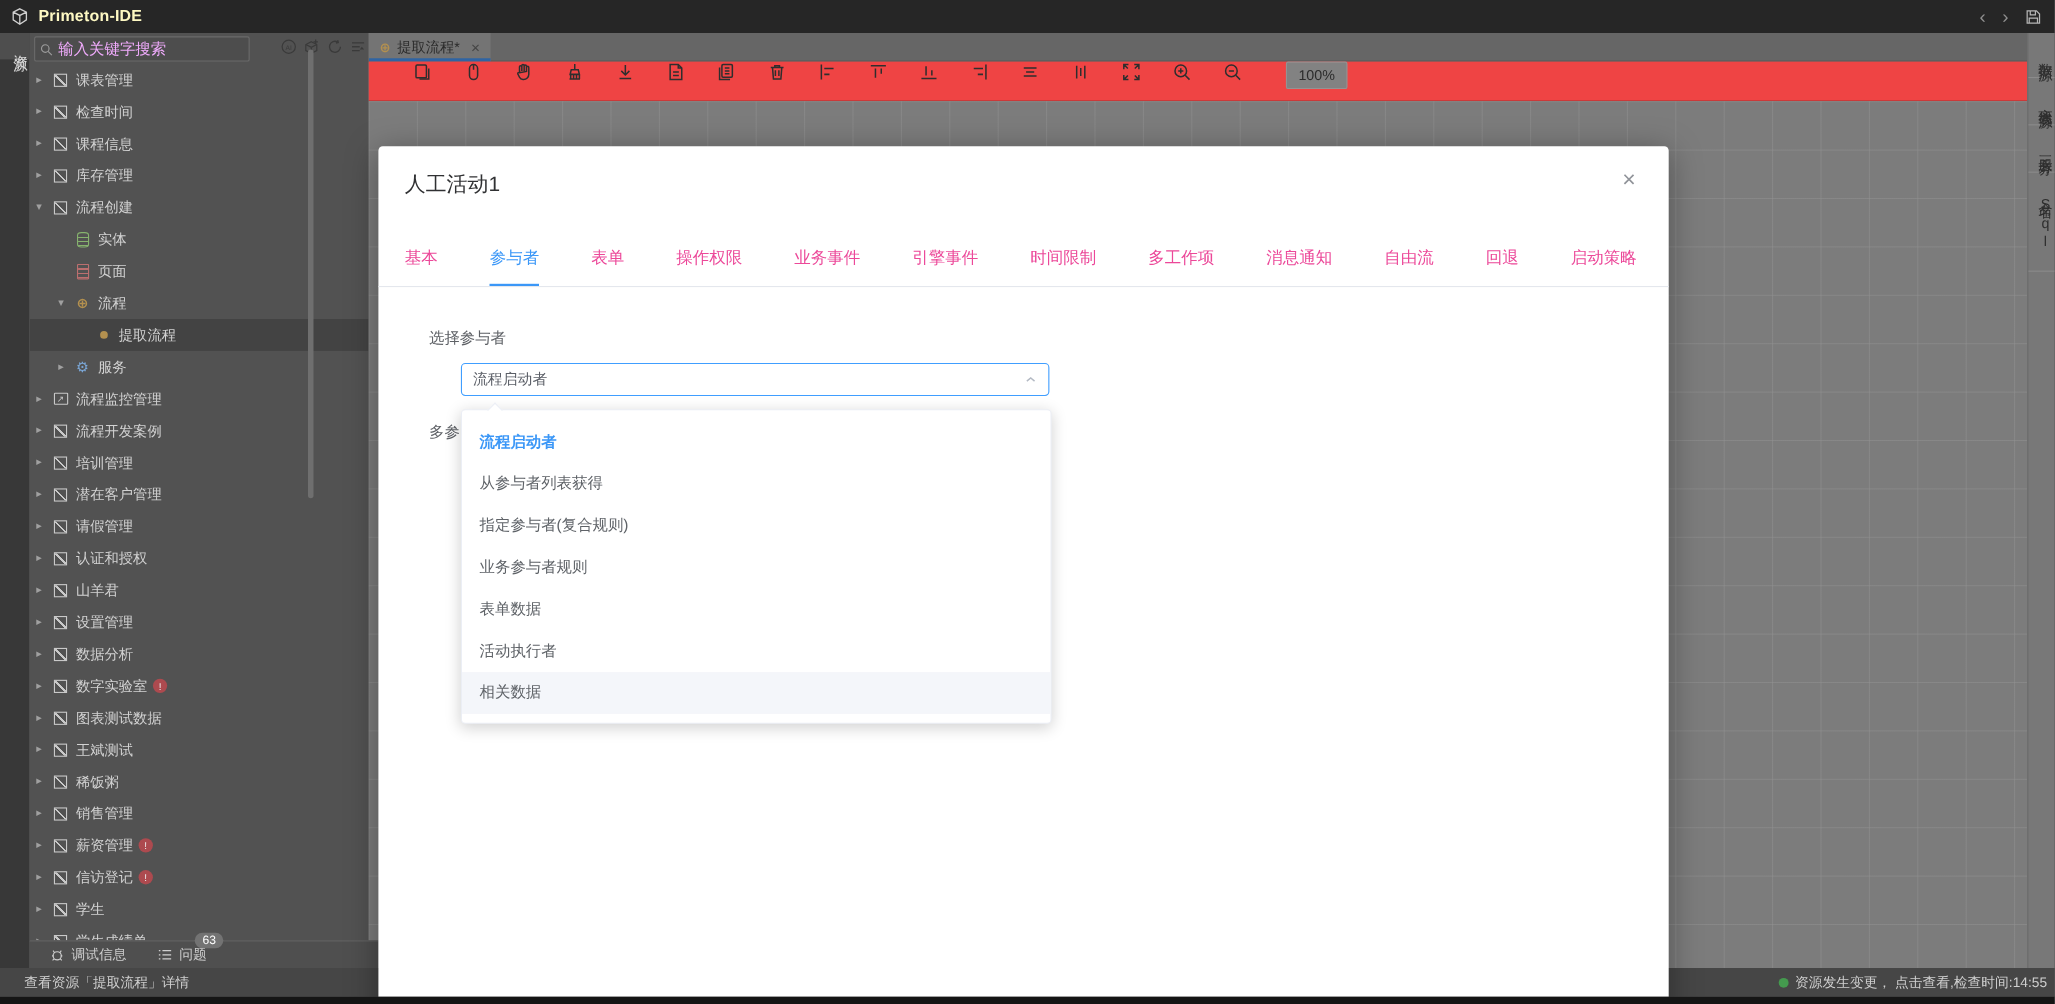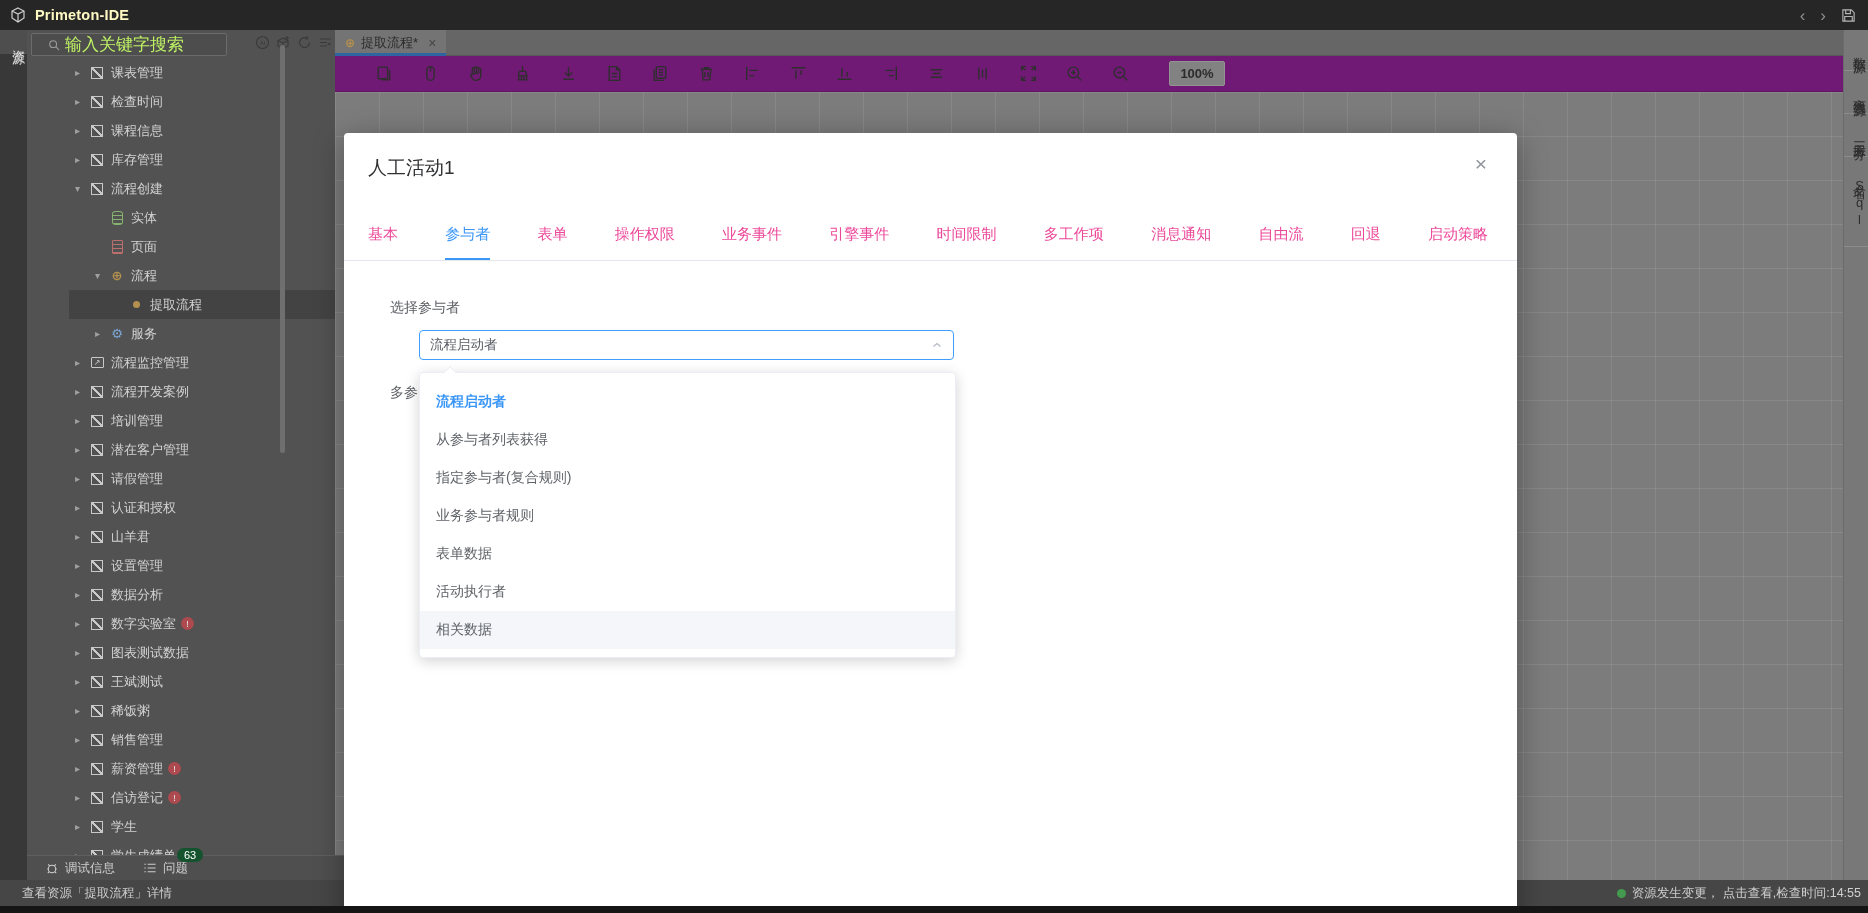--- a/index.html
+++ b/index.html
@@ -13,25 +13,25 @@
   .tb-right{position:absolute;right:12px;top:0;height:30px;display:flex;align-items:center;gap:15px;}
   .navchev{color:#8f8f8f;font-size:17px;line-height:1;cursor:default;}
 
   
   .leftrail{position:absolute;left:0;top:30px;width:27px;height:850px;background:#383838;z-index:4;}
   .rail-tab{width:27px;padding:9px 0;background:#4e4e4e;color:#dcdcdc;font-size:13px;writing-mode:vertical-rl;text-orientation:upright;display:flex;justify-content:center;letter-spacing:3px;}
 
   
   .sidebar{position:absolute;left:27px;top:30px;width:308px;height:825px;background:#525252;z-index:4;overflow:hidden;}
   .searchrow{position:absolute;left:0;top:0;width:308px;height:28px;display:flex;align-items:center;}
-  .searchbox{position:absolute;left:4px;top:3px;width:196px;height:23px;border:1px solid #6b6b6b;border-radius:2px;display:flex;align-items:center;padding:0 16px;color:#bef264;font-size:17px;gap:5px;background:#4d4d4d;}
+  .searchbox{position:absolute;left:4px;top:3px;width:196px;height:23px;border:1px solid #6b6b6b;border-radius:2px;display:flex;align-items:center;padding:0 4px;color:#f0abfc;font-size:14px;gap:5px;background:#4d4d4d;}
   .s-icons{position:absolute;left:228px;top:5px;display:flex;gap:6px;align-items:center;}
   .s-icons .sic{width:15px;height:15px;display:inline-flex;}
   .tree{position:absolute;left:0;top:28px;width:308px;height:797px;overflow:hidden;}
-  .trow{height:29px;display:flex;align-items:center;font-size:13px;color:#d2d2d2;cursor:pointer;margin-left:42px;}
+  .trow{height:29px;display:flex;align-items:center;font-size:13px;color:#d2d2d2;cursor:pointer;}
   .trow.selected{background:#434343;}
   .trow[data-level="1"]{padding-left:6px;}
   .trow[data-level="2"]{padding-left:26px;}
   .trow[data-level="3"]{padding-left:45px;}
   .arrow{width:14px;flex:none;color:#a0a0a0;font-size:10px;}
   .arrow[data-arrow="c"]::before{content:'\25B8';}
   .arrow[data-arrow="e"]::before{content:'\25BE';}
   .ti{width:16px;height:15px;flex:none;margin-right:6px;display:inline-flex;align-items:center;justify-content:center;font-size:12px;}
   .trow[data-icon="box"] .ti::before{content:'';width:10px;height:10px;border:1px solid #c9c9c9;background:linear-gradient(45deg,transparent 44%,#c9c9c9 44%,#c9c9c9 56%,transparent 56%);}
   .trow[data-icon="db"] .ti::before{content:'';width:9px;height:12px;border:1px solid #86b26e;border-radius:4px/3px;background:repeating-linear-gradient(180deg,transparent 0 3px,#86b26e 3px 4px);}
@@ -43,31 +43,31 @@
   .trow[data-icon="gear"] .ti::before{content:'\2699';}
   .trow[data-icon="chart"] .ti{color:#c9c9c9;font-size:8px;}
   .trow[data-icon="chart"] .ti::before{content:'\2197';width:11px;height:9px;border:1px solid #c9c9c9;border-radius:1px;display:flex;align-items:center;justify-content:center;}
   .tree-badge{margin-left:5px;width:13px;height:13px;border-radius:50%;background:#ad4a4f;color:#eee;font-size:9px;display:inline-flex;align-items:center;justify-content:center;flex:none;}
   .tree-badge:empty{display:none;}
   .scrollthumb{position:absolute;left:253px;top:15px;width:5px;height:408px;background:#6f6f6f;border-radius:3px;}
 
   
   .debugbar{position:absolute;left:27px;top:855px;width:317px;height:25px;background:#4f4f4f;border-top:1px solid #5f5f5f;display:flex;align-items:center;gap:28px;padding-left:18px;z-index:4;color:#cfcfcf;font-size:12.5px;}
   .dbitem{display:inline-flex;align-items:center;gap:6px;cursor:pointer;}
-  .count-badge{position:absolute;left:150px;top:-8px;background:#14532d;color:#fff;font-size:11px;padding:1px 7px;border-radius:9px;}
+  .count-badge{position:absolute;left:150px;top:-8px;background:#737373;color:#fff;font-size:11px;padding:1px 7px;border-radius:9px;}
 
   
   .editor{position:absolute;left:335px;top:30px;width:1508px;height:850px;}
   .tabstrip{position:absolute;left:0;top:0;width:1508px;height:26px;background:#666;border-bottom:1px solid #585858;display:flex;}
   .etab{height:26px;padding:0 10px;background:#747474;color:#2b2b2b;font-size:13px;display:flex;align-items:center;gap:6px;box-shadow:inset 0 -3px 0 #2f64a3;cursor:pointer;text-align:center;}
   .ti-flow{color:#b3904f;font-size:12px;font-weight:bold;}
   .ti-flow::before{content:'\2295';}
   .tclose{color:#454545;font-size:14px;margin-left:4px;}
   .tclose::before{content:'\00D7';}
-  .toolbar{position:absolute;left:0;top:26px;width:1508px;height:36px;background:#701a75;border-bottom:1px solid rgba(0,0,0,.15);display:flex;align-items:center;gap:27px;padding-left:40px;font-weight:bold;}
+  .toolbar{position:absolute;left:0;top:26px;width:1508px;height:36px;background:#ef4444;border-bottom:1px solid rgba(0,0,0,.15);display:flex;align-items:flex-start;gap:27px;padding-left:40px;}
   .tbi{width:19px;height:19px;display:inline-flex;cursor:pointer;}
   .tbi svg{stroke:#2e2e2e;fill:none;stroke-width:1.3;}
   .zoombox{margin-left:12px;width:56px;height:25px;background:#828282;border:1px solid #939393;border-radius:2px;color:#2c2c2c;font-size:13px;display:flex;align-items:center;justify-content:center;}
   .canvas{position:absolute;left:0;top:62px;width:1508px;height:788px;background-color:#7c7c7c;background-image:linear-gradient(rgba(150,150,150,.45) 1px,transparent 1px),linear-gradient(90deg,rgba(150,150,150,.45) 1px,transparent 1px);background-size:44px 44px;}
   .startnode{position:absolute;left:27px;top:55px;width:30px;height:30px;border-radius:50%;border:2px solid #6d9b56;}
 
   
   .rightrail{position:absolute;right:0;top:30px;width:25px;height:850px;background:#787878;border-left:1px solid #6a6a6a;z-index:4;display:flex;flex-direction:column;}
   .rtab{width:100%;padding:17px 0;border-bottom:1px solid #8b8b8b;color:#2e2e2e;font-size:13px;writing-mode:vertical-rl;text-orientation:upright;display:flex;justify-content:center;letter-spacing:2px;cursor:pointer;}
 

